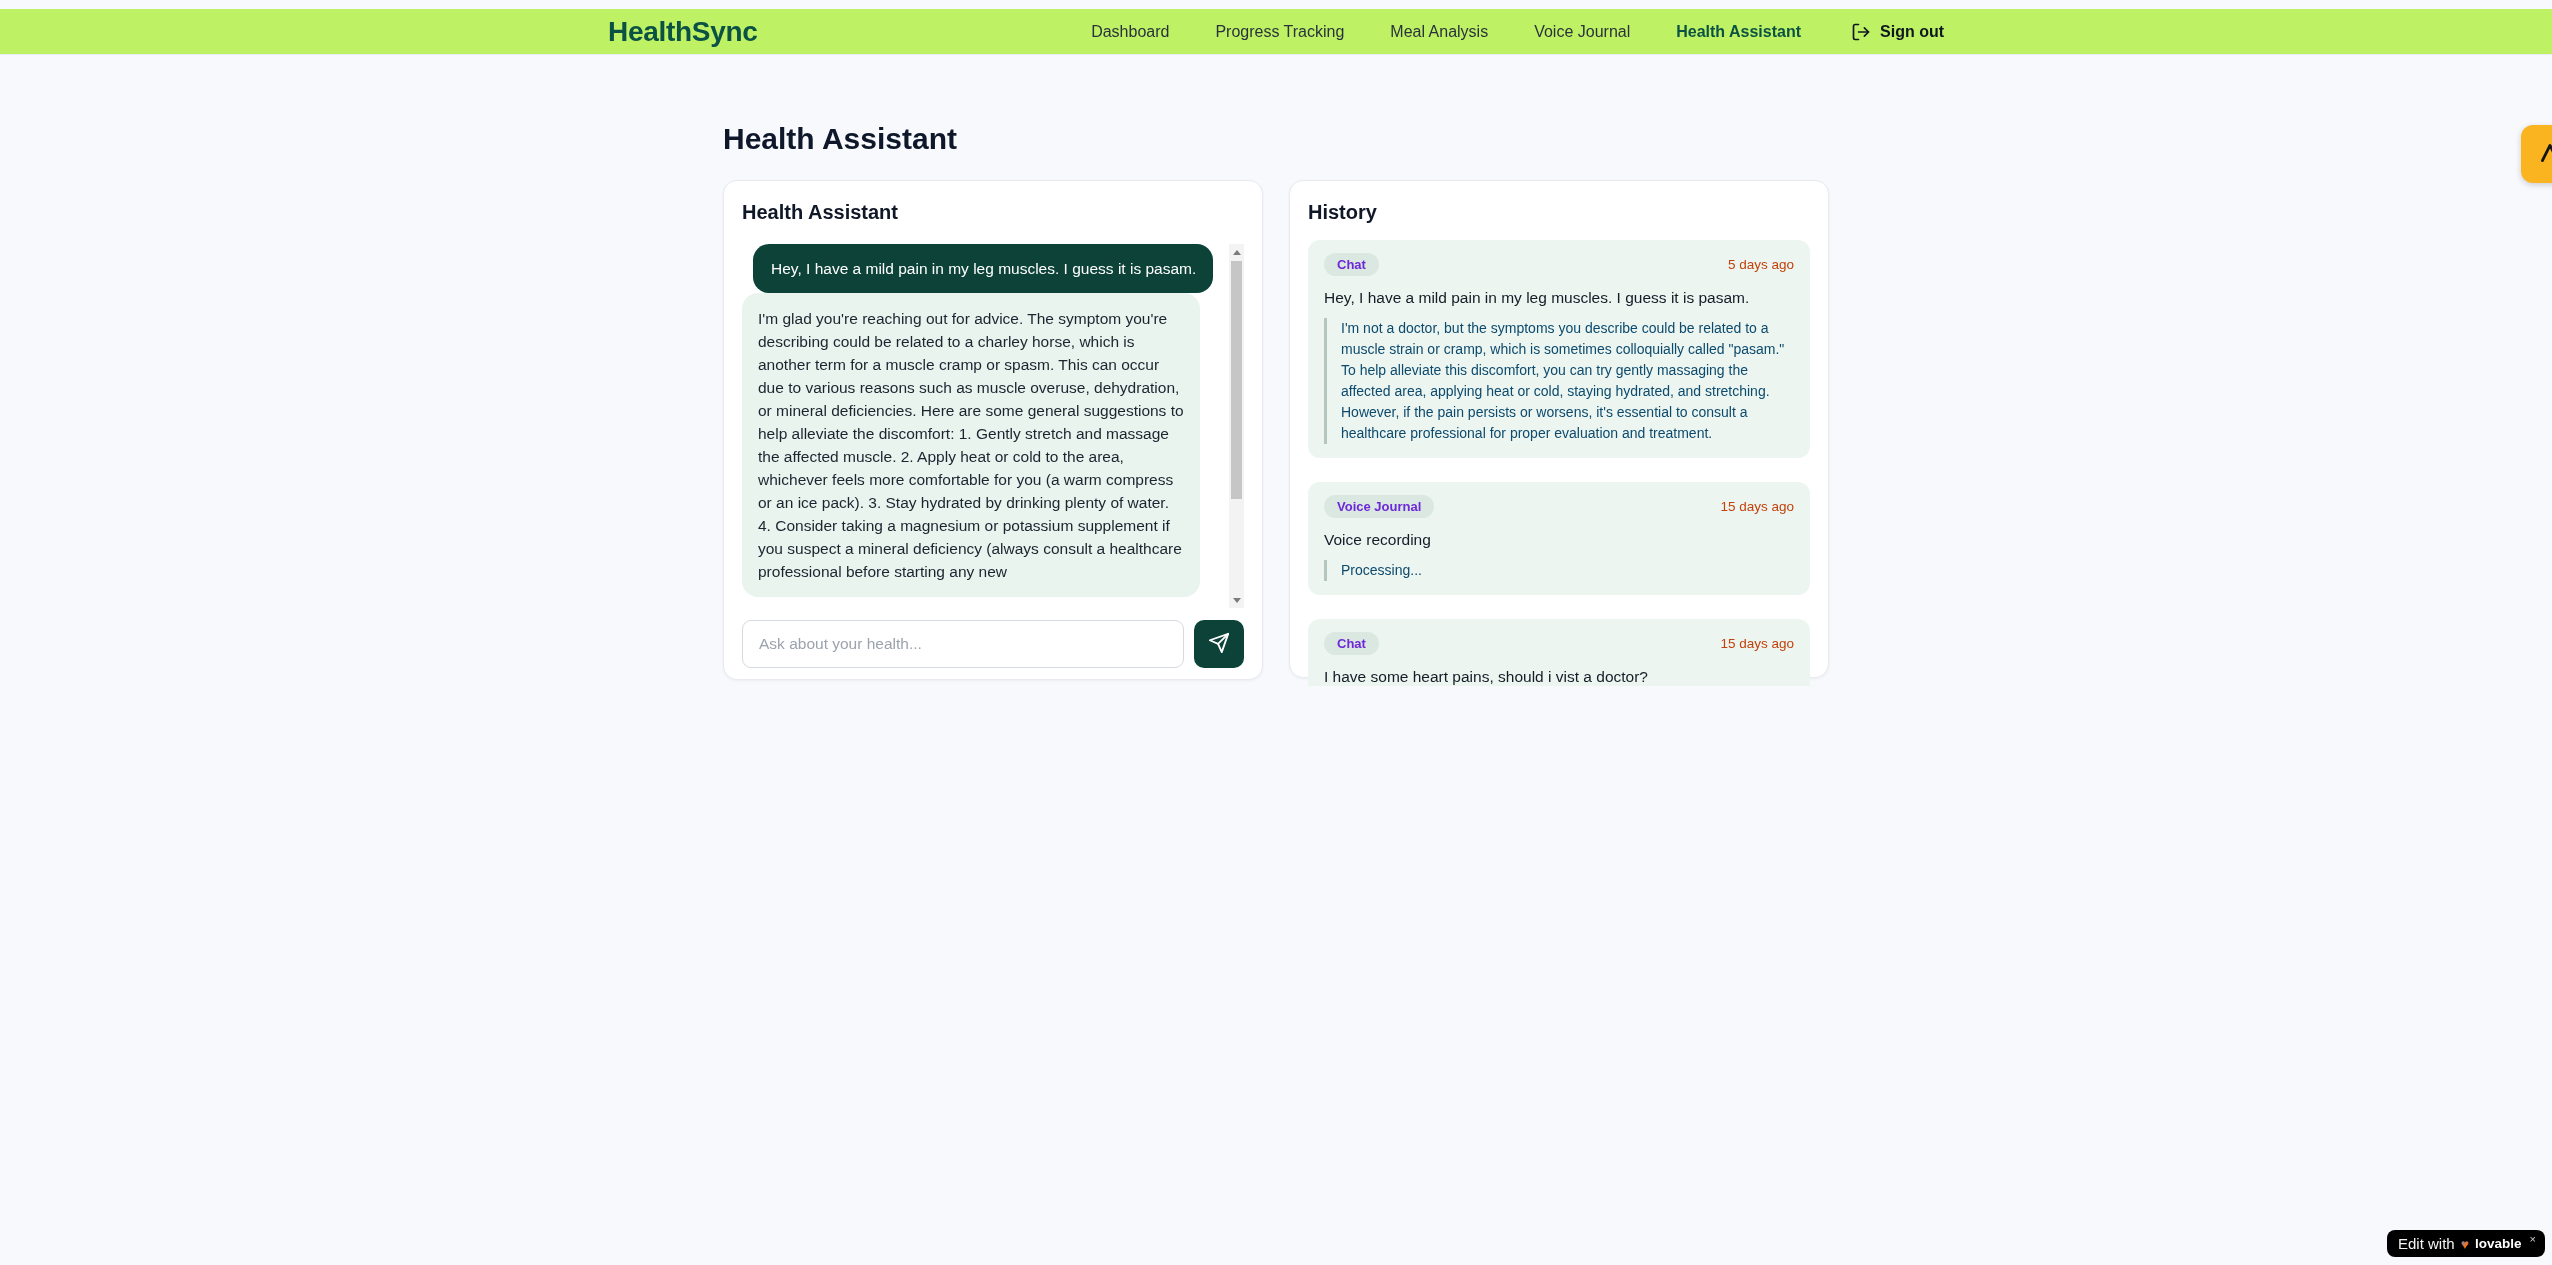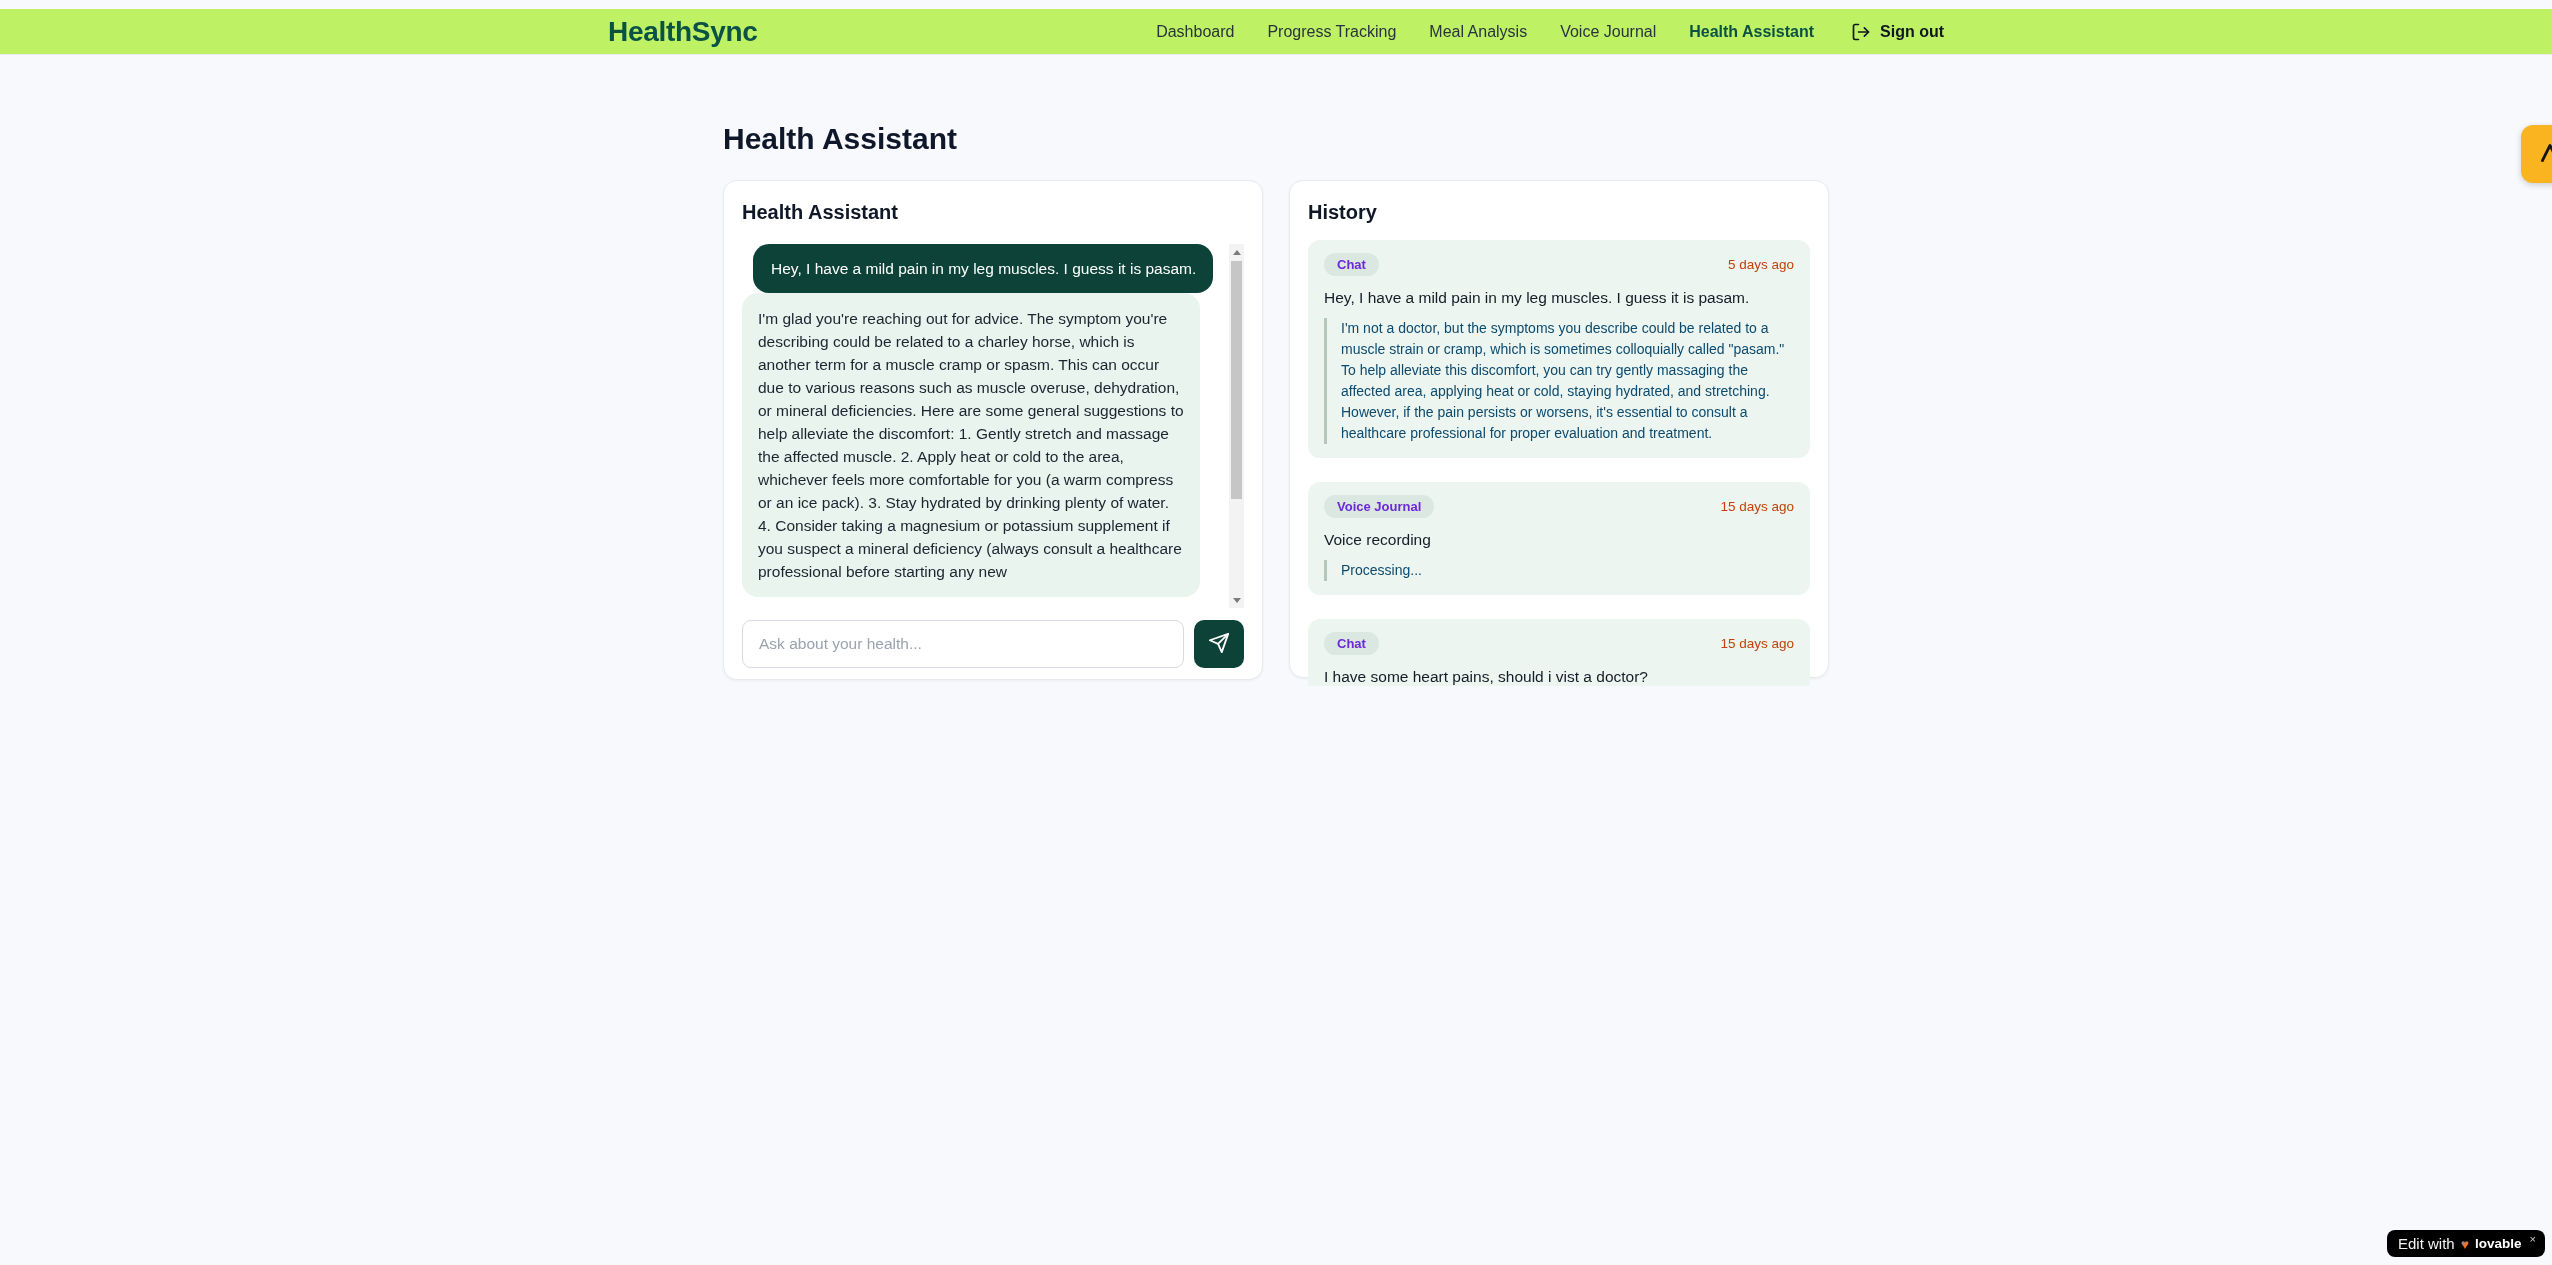--- a/index.html
+++ b/index.html
@@ -14,21 +14,21 @@
   
   .header {
     position:absolute; top:0; left:0; right:0; height:46px;
     background:#bef264; border-bottom:1px solid #e8ebf1; z-index:5;margin-top:9px;
   }
   .header-inner {
     max-width:1336px; margin:0 auto; height:100%;
     display:flex; align-items:center; justify-content:space-between;
   }
   .logo { font-size:28px; font-weight:700; color:#0b5244; letter-spacing:-.3px; cursor:pointer; }
-  .nav { display:flex; align-items:center; gap:33px; font-size:16px; color:#2a323d; }
+  .nav { display:flex; align-items:center; gap:46px; font-size:16px; color:#2a323d; }
   .nav-link { cursor:pointer; white-space:nowrap; }
   .nav-link.active { color:#0b5244; font-weight:700; }
   .signout { display:flex; align-items:center; gap:9px; font-weight:700; color:#0f1720; cursor:pointer; margin-left:4px; }
   .signout svg { display:block; }
   
   .main { width:1106px; margin:0 auto; padding-top:121px; }
   .page-title { font-size:30px; line-height:36px; font-weight:700; color:#0f172a; margin-bottom:23px; }
   .cards { display:flex; gap:26px; align-items:flex-start; }
   .card {
     background:#ffffff; border:1px solid #e7ebf0; border-radius:14px;

